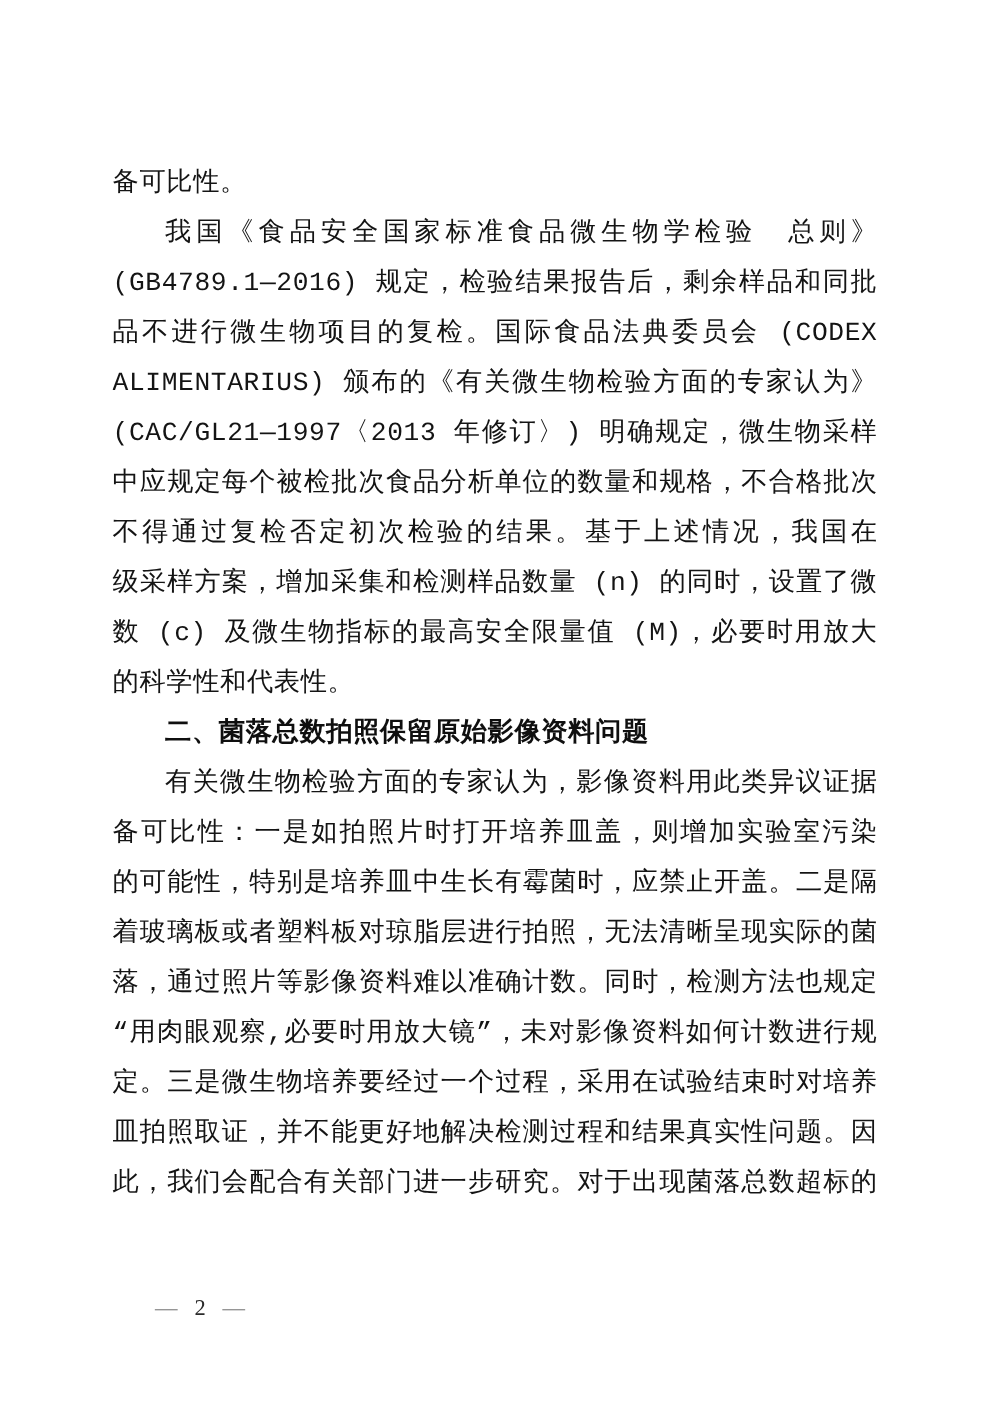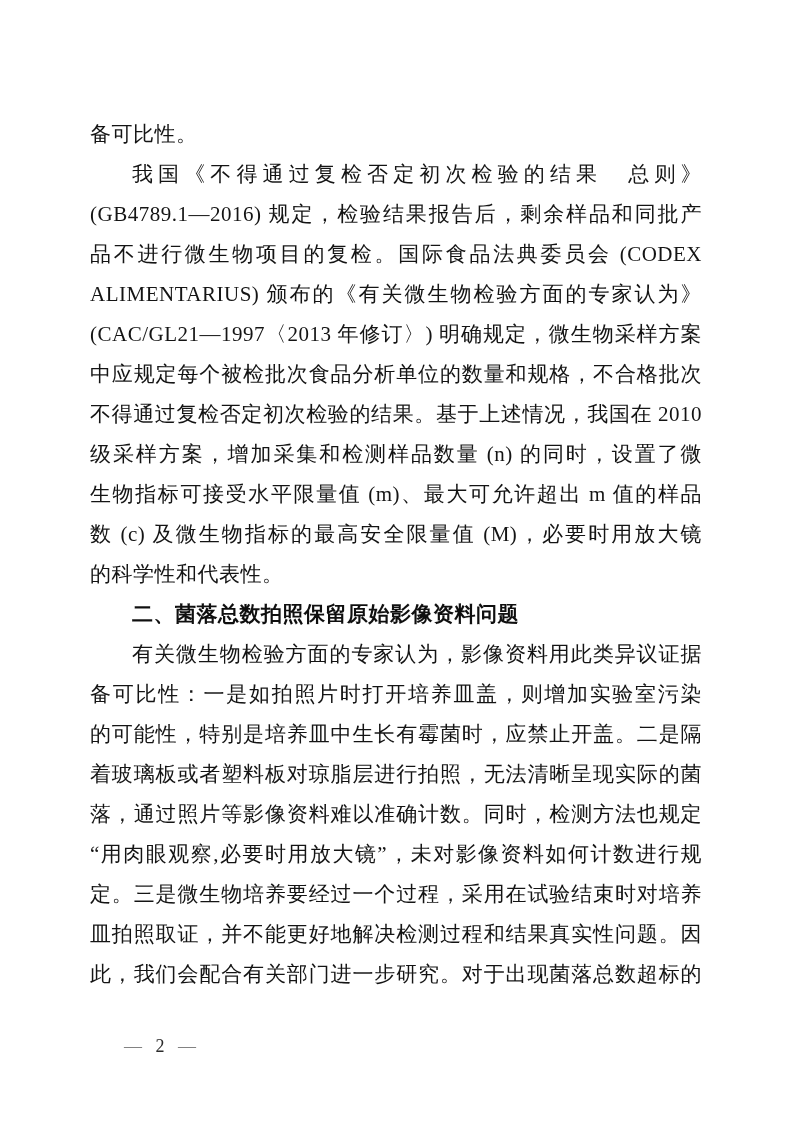--- a/index.html
+++ b/index.html
@@ -12,22 +12,23 @@
     width: 794px;
     height: 1123px;
     background: #ffffff;
     font-family: "Liberation Serif", serif;
     color: #141414;
     overflow: hidden;
   }
   .body-text {
     position: absolute;
     left: 90px;
-    top: 114px;
+    top: 128px;
     width: 612px;
+    font-family: Liberation Mono, monospace;
   }
   .line {
     font-size: 21px;
     line-height: 40px;
     height: 40px;
     overflow: hidden;
     text-align: justify;
     text-align-last: justify;
     letter-spacing: 0.5px;
   }
@@ -61,29 +62,28 @@
     margin: 0 9px;
   }
 </style>
 </head>
 <body>
 
 <div class="page">
 
   <div class="body-text">
       <div class="line end">备可比性。</div>
-      <div class="line fill indent">我国《不得通过复检否定初次检验的结果　总则》</div>
+      <div class="line fill indent">我国《食品安全国家标准食品微生物学检验　总则》</div>
       <div class="line fill">(GB4789.1—2016) 规定，检验结果报告后，剩余样品和同批产</div>
       <div class="line fill">品不进行微生物项目的复检。国际食品法典委员会 (CODEX</div>
       <div class="line fill">ALIMENTARIUS) 颁布的《有关微生物检验方面的专家认为》</div>
       <div class="line fill">(CAC/GL21—1997〈2013 年修订〉) 明确规定，微生物采样方案</div>
       <div class="line fill">中应规定每个被检批次食品分析单位的数量和规格，不合格批次</div>
       <div class="line fill">不得通过复检否定初次检验的结果。基于上述情况，我国在 2010</div>
       <div class="line fill">级采样方案，增加采集和检测样品数量 (n) 的同时，设置了微</div>
-      <div class="line fill">生物指标可接受水平限量值 (m)、最大可允许超出 m 值的样品</div>
       <div class="line fill">数 (c) 及微生物指标的最高安全限量值 (M)，必要时用放大镜</div>
       <div class="line end">的科学性和代表性。</div>
       <div class="line heading indent">二、菌落总数拍照保留原始影像资料问题</div>
       <div class="line fill indent">有关微生物检验方面的专家认为，影像资料用此类异议证据</div>
       <div class="line fill">备可比性：一是如拍照片时打开培养皿盖，则增加实验室污染</div>
       <div class="line fill">的可能性，特别是培养皿中生长有霉菌时，应禁止开盖。二是隔</div>
       <div class="line fill">着玻璃板或者塑料板对琼脂层进行拍照，无法清晰呈现实际的菌</div>
       <div class="line fill">落，通过照片等影像资料难以准确计数。同时，检测方法也规定</div>
       <div class="line fill">“用肉眼观察,必要时用放大镜”，未对影像资料如何计数进行规</div>
       <div class="line fill">定。三是微生物培养要经过一个过程，采用在试验结束时对培养</div>

